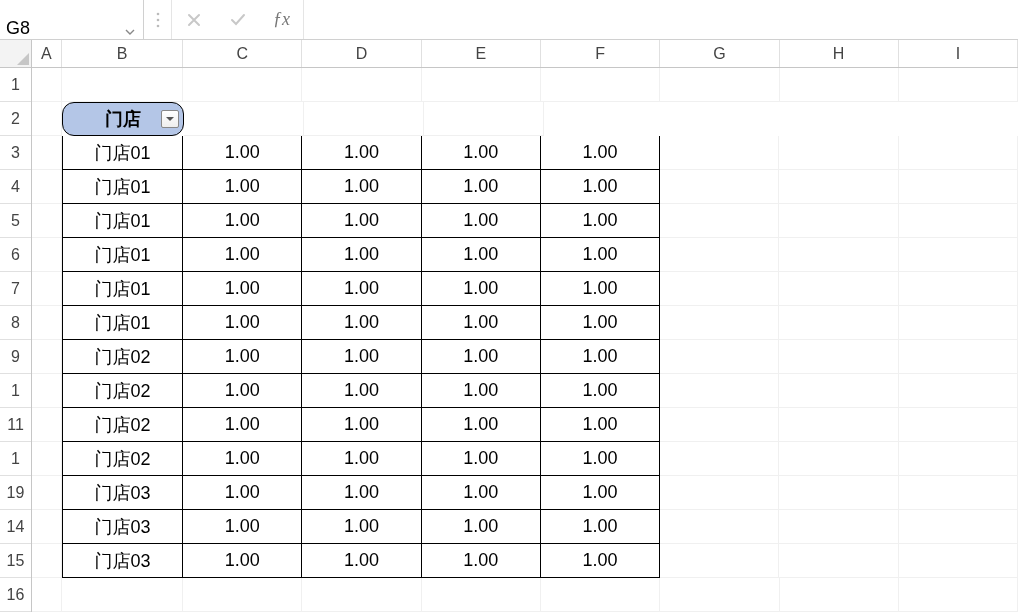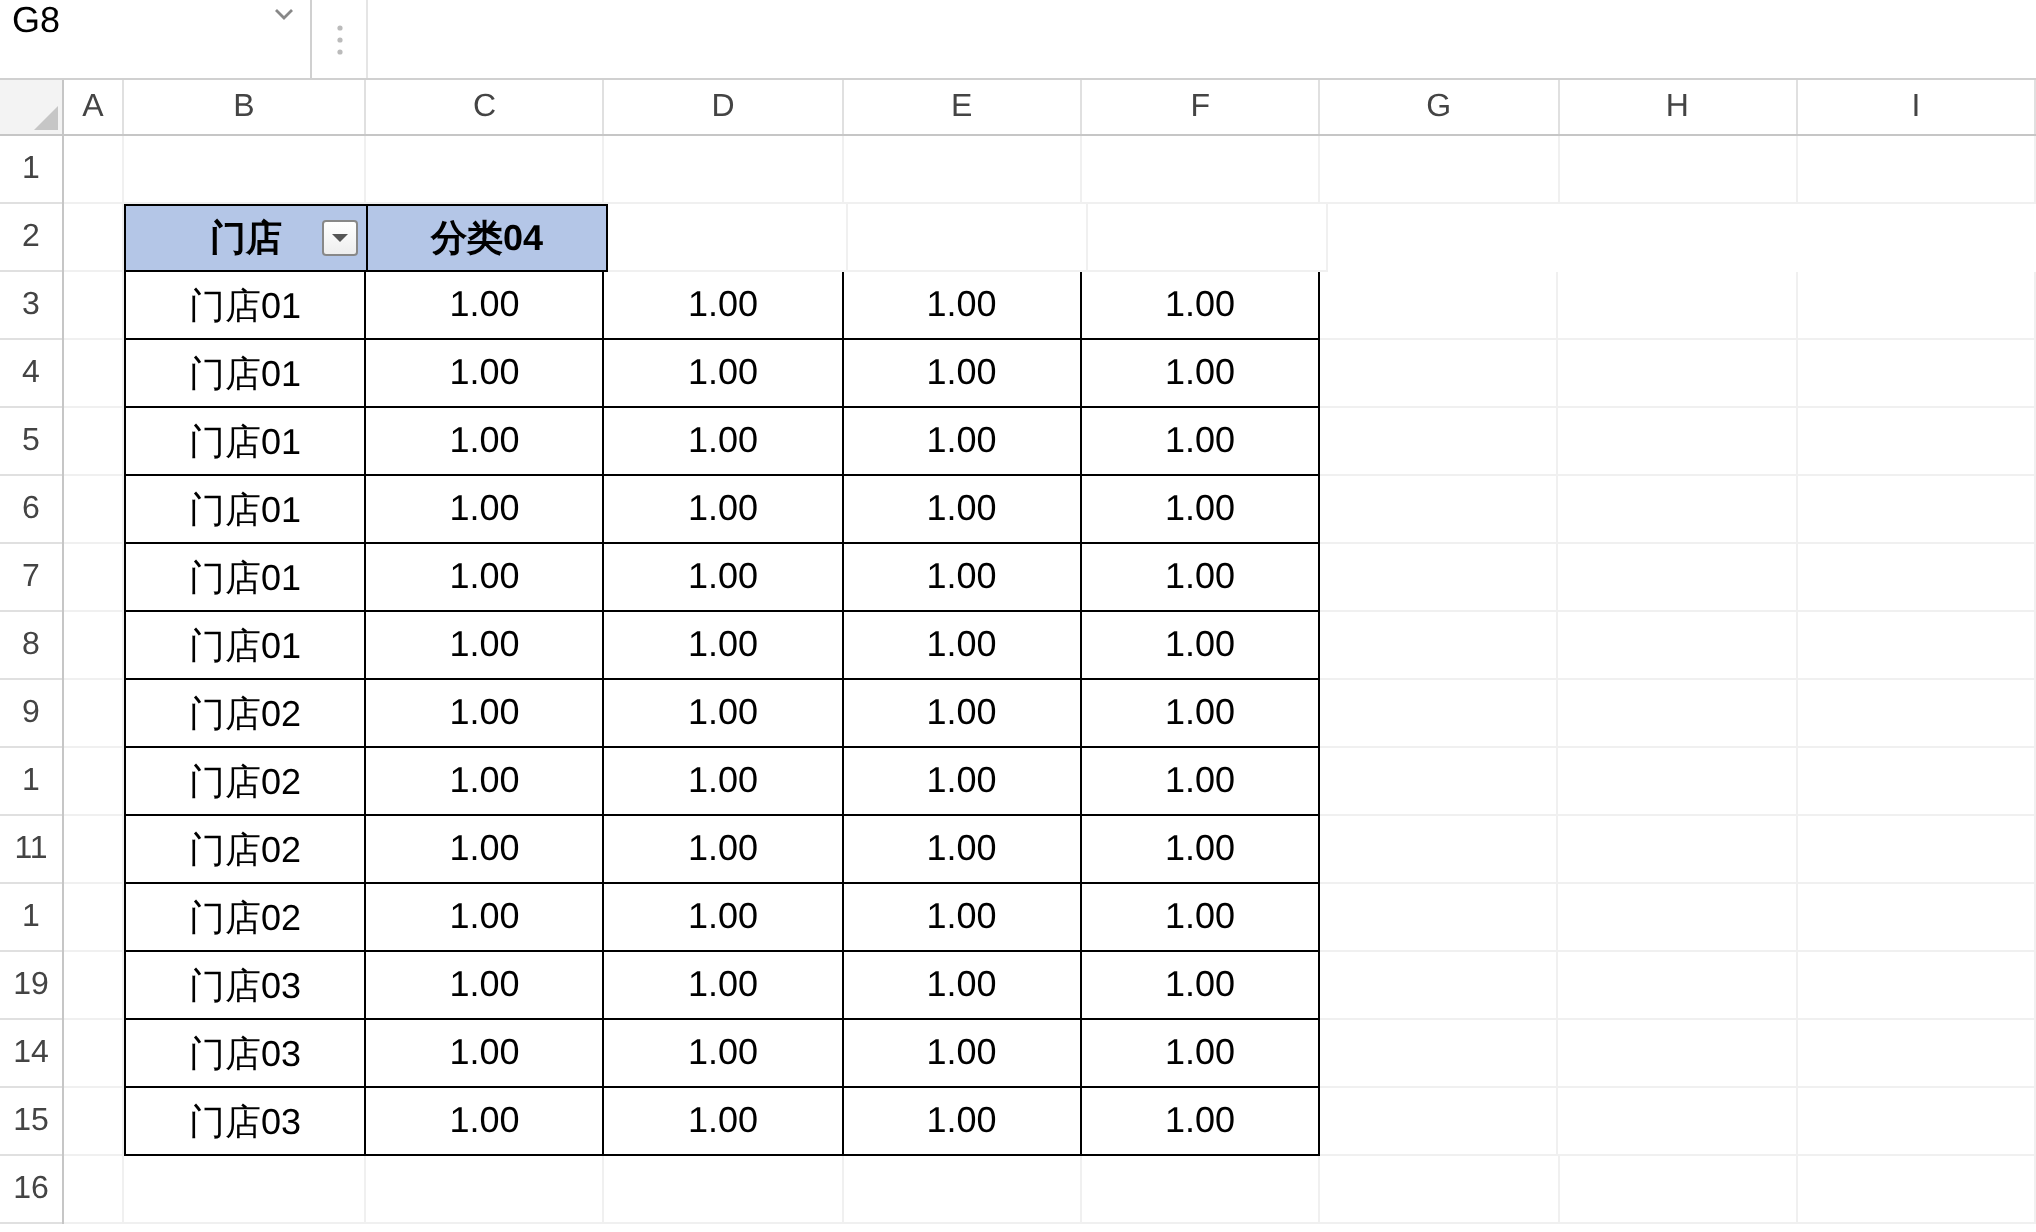--- a/index.html
+++ b/index.html
@@ -20,23 +20,23 @@
 
   
   .fbar {
     display: flex;
     align-items: stretch;
     height: 40px;
     border-bottom: 1px solid #d0d0d0;
     background: #fff;
   }
   .name-box {
-    width: 156px;
+    width: 144px;
     display: flex;
-    align-items: flex-start;
+    align-items: flex-end;
     border-right: 1px solid #d0d0d0;
     padding: 0 6px;
     position: relative;
   }
   .name-box-text {
     flex: 1;
     font-size: 18px;
     color: #000;
   }
   .name-box-dd {
@@ -129,21 +129,21 @@
     align-items: center;
     justify-content: center;
     font-size: 18px;
   }
 
   
   .tbl-cell {
     border-right: 1px solid #000;
     border-bottom: 1px solid #000;
   }
-  .tbl-top { border-top: 1px solid #000; }
+  .tbl-top { border-top: 1px solid #000; border-radius: 12px; }
   .tbl-left { border-left: 1px solid #000; }
   .hdr {
     background: #b4c6e7;
     font-weight: bold;
     position: relative;
   }
   .filter-btn {
     position: absolute;
     right: 4px; top: 50%;
     transform: translateY(-50%);
@@ -168,20 +168,33 @@
             <path d="M1 3 L5 7 L9 3" fill="none" stroke="#888" stroke-width="1.4"></path>
           </svg>
       </span>
     </div>
     <div class="grip">
       <svg width="6" height="18" viewBox="0 0 6 18">
           <circle cx="3" cy="3" r="1.3" fill="#bbb"></circle>
           <circle cx="3" cy="9" r="1.3" fill="#bbb"></circle>
           <circle cx="3" cy="15" r="1.3" fill="#bbb"></circle>
         </svg>
+    </div>
+    <div class="fx-btns">
+      <div class="fx-btn">
+        <svg width="16" height="16" viewBox="0 0 16 16">
+            <path d="M3 3 L13 13 M13 3 L3 13" stroke="#c8c8c8" stroke-width="2" stroke-linecap="round"></path>
+          </svg>
+      </div>
+      <div class="fx-btn">
+        <svg width="18" height="18" viewBox="0 0 18 18">
+            <path d="M3 9 L7 13 L15 4" stroke="#c8c8c8" stroke-width="2" fill="none" stroke-linecap="round"></path>
+          </svg>
+      </div>
+      <div class="fx-btn fx">ƒx</div>
     </div>
     <div class="formula-input"></div>
   </div>
 
   <div class="grid-wrap" style="height:576px">
     <div class="corner">
       <svg width="12" height="12" viewBox="0 0 12 12">
           <path d="M12 0 L12 12 L0 12 Z" fill="#c6c6c6"></path>
         </svg>
     </div>
@@ -230,23 +243,20 @@
         <div class="cell-row">
           <div class="cell" style="width: 30px;"></div>
           <div class="cell tbl-cell tbl-top tbl-left hdr" style="width: 122px;">
             <span>门店</span>
             <div class="filter-btn">
               <svg viewBox="0 0 10 10">
                 <path d="M1 3 L5 7 L9 3 Z" fill="#555"></path>
               </svg>
             </div>
           </div>
-          <div class="cell tbl-cell tbl-top hdr" style="width: 120px;">
-            <span>分类04</span>
-          </div>
           <div class="cell" style="width: 120px;"></div>
           <div class="cell" style="width: 120px;"></div>
           <div class="cell" style="width: 120px;"></div>
         </div>
         <div class="cell-row">
           <div class="cell" style="width: 30px;"></div>
           <div class="cell tbl-cell tbl-left" style="width: 122px;">
             <span>门店01</span>
           </div>
           <div class="cell tbl-cell" style="width: 120px;">

